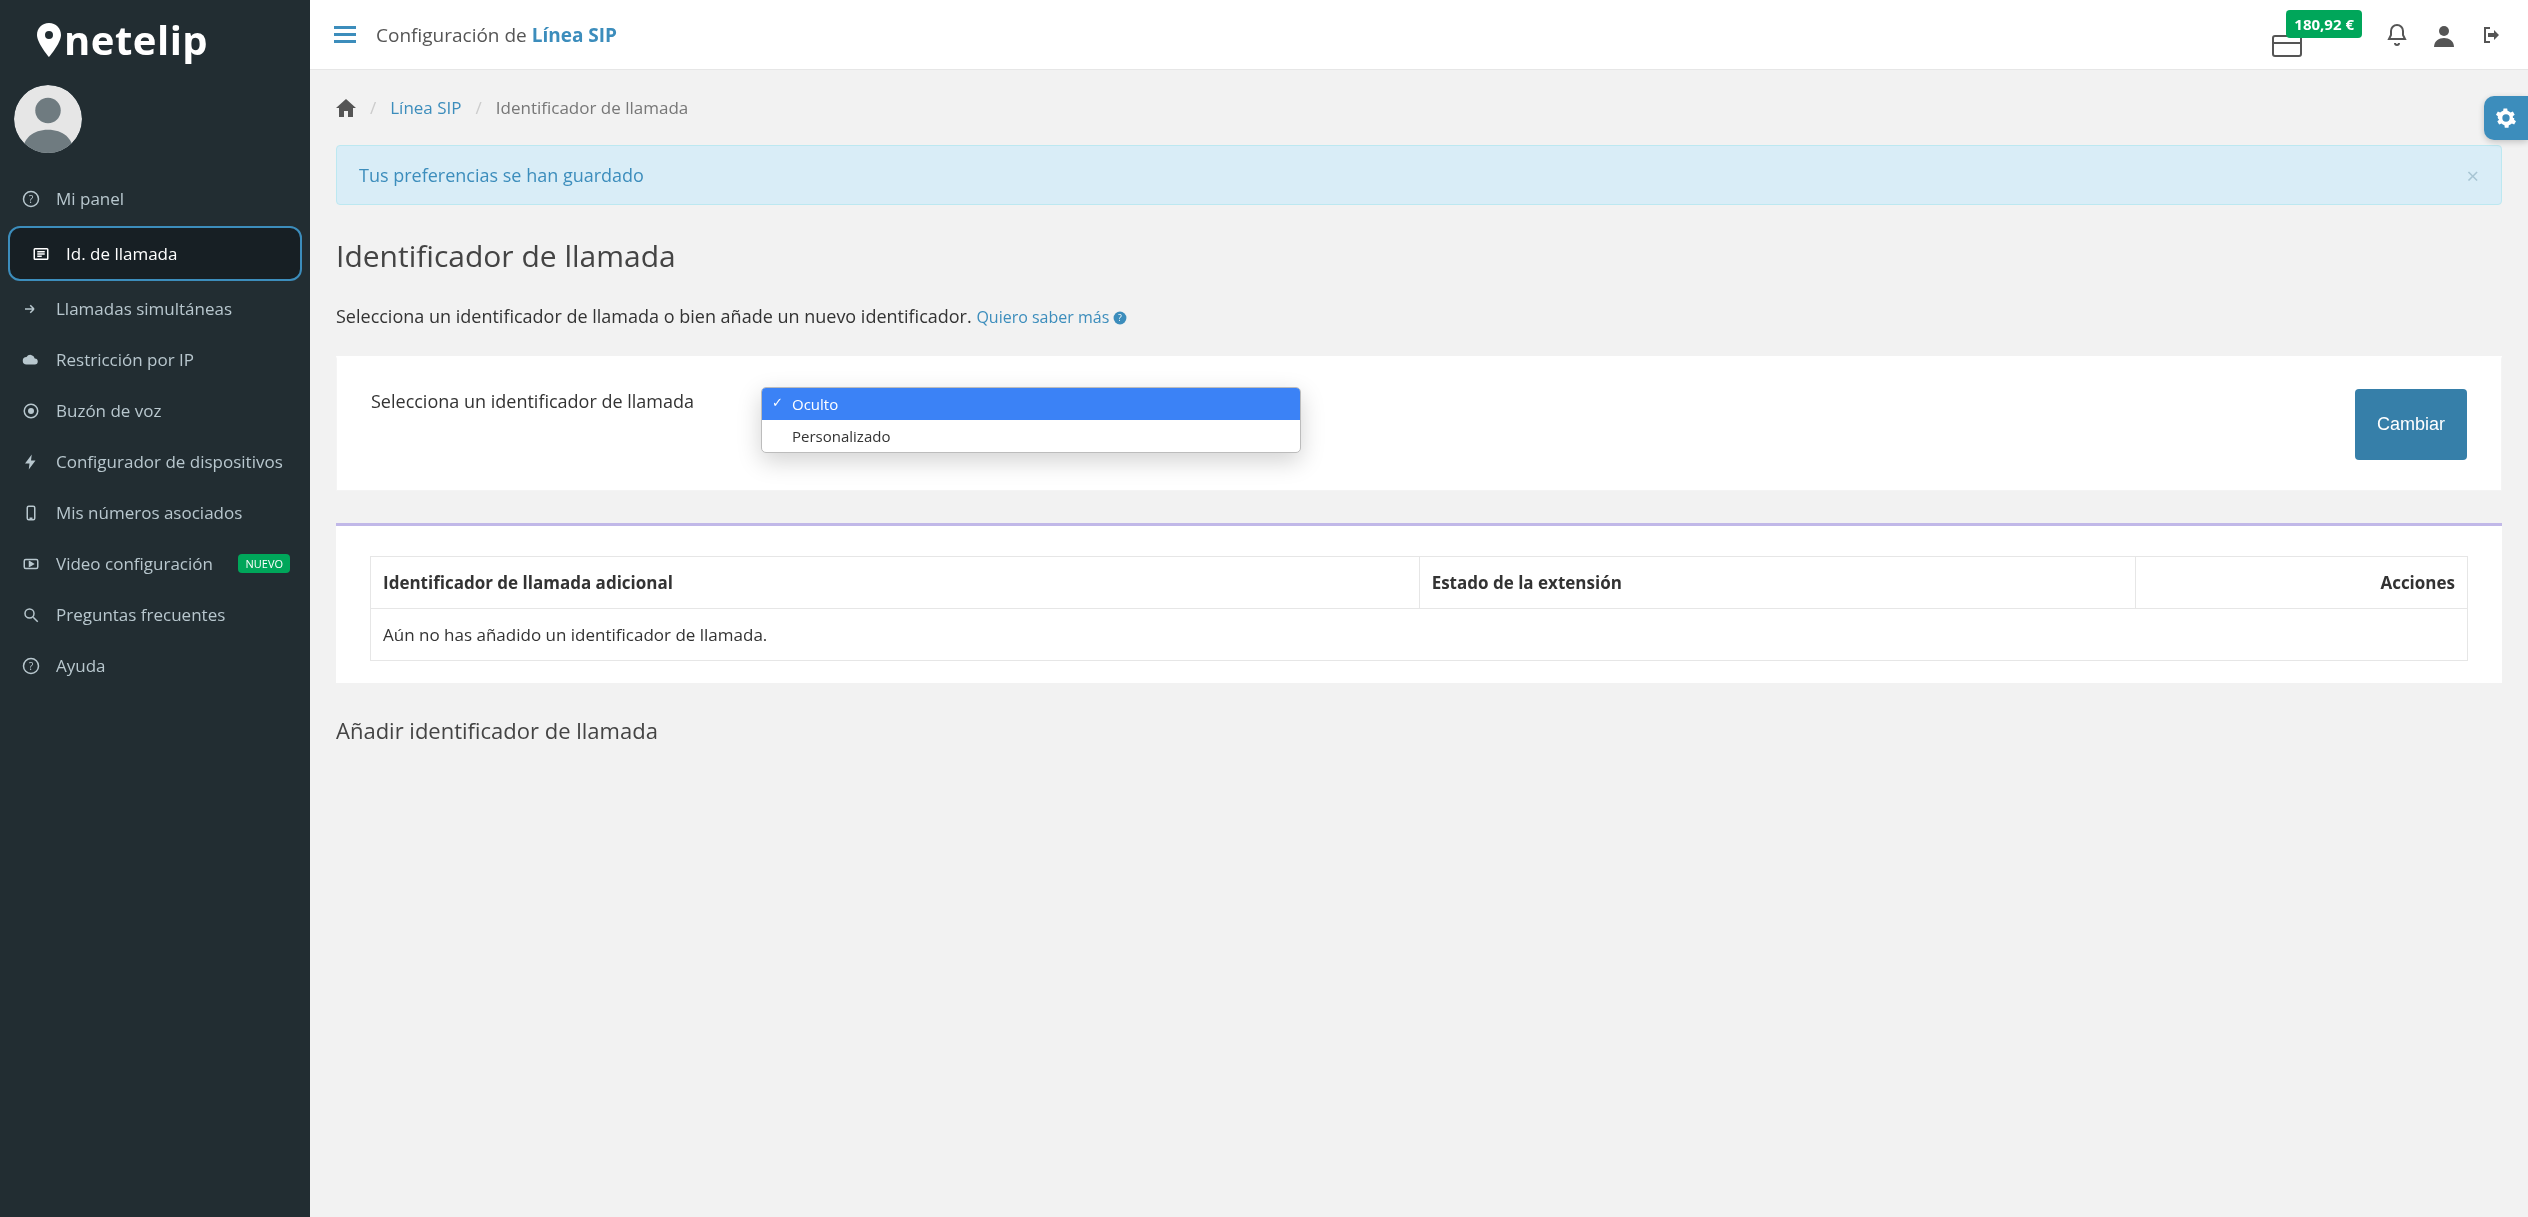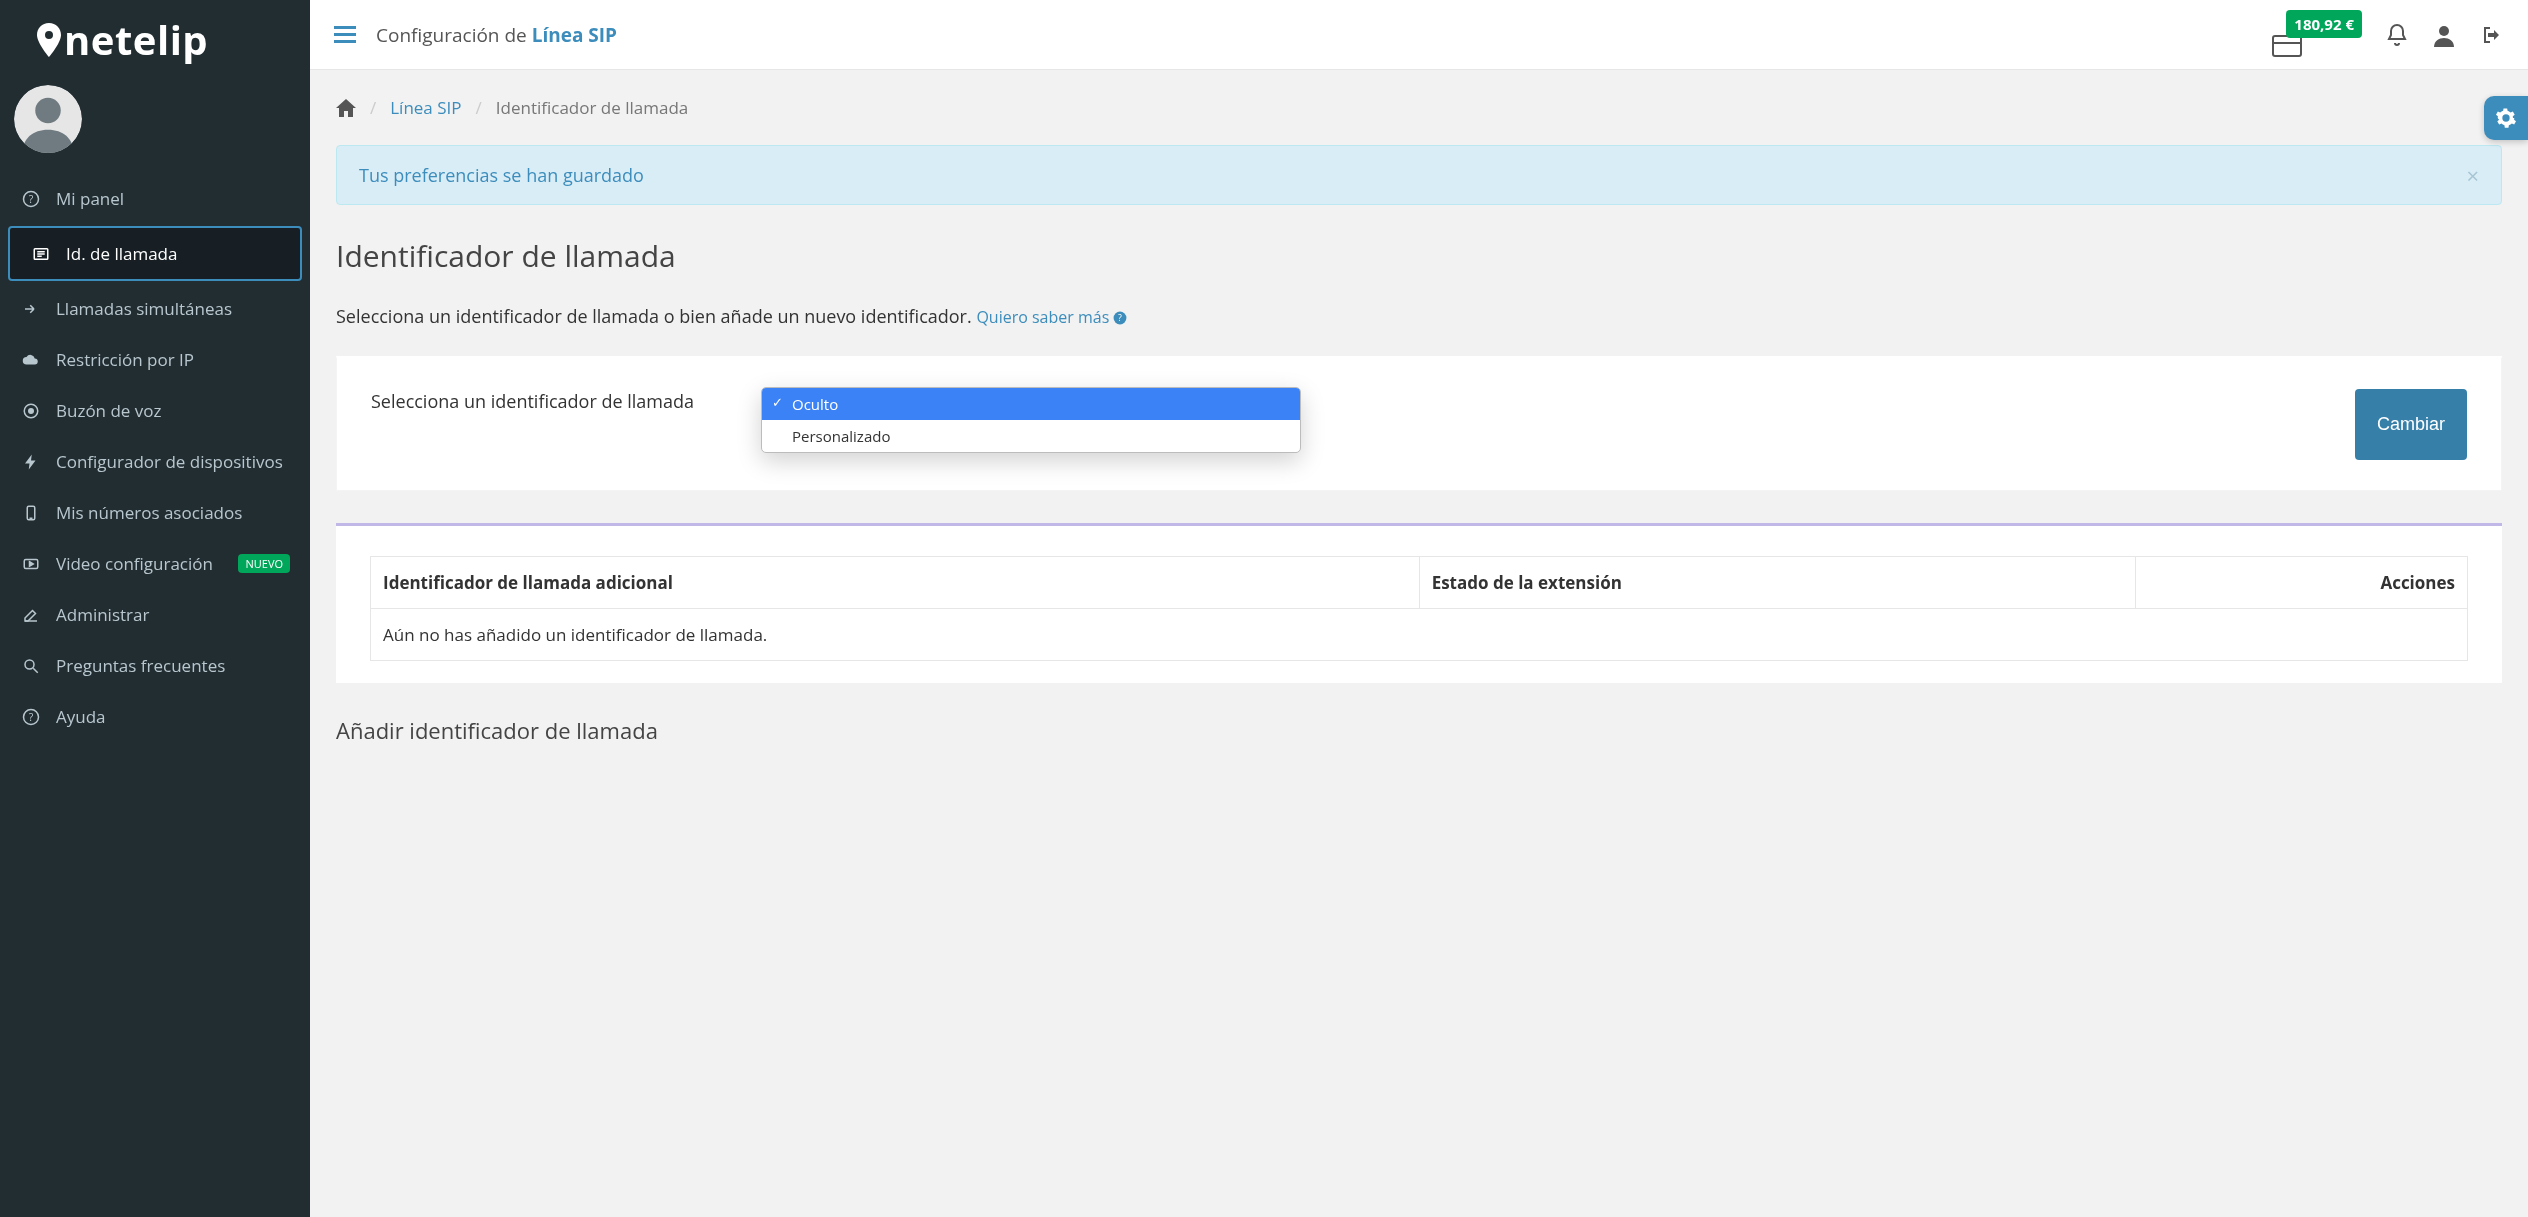--- a/index.html
+++ b/index.html
@@ -47,21 +47,21 @@
       cursor: pointer;
       font-size: 17px;
       gap: 14px;
     }
     .menu li .icon { width: 22px; color: #b8c7ce; display:flex; align-items:center; justify-content:center; }
     .menu li.active {
       background: #171f24;
       color: #fff;
       border: 2px solid #3c8dbc;
       margin: 2px 8px;
-      border-radius: 4px;
+      border-radius: 12px;
     }
     .menu li.active .icon { color: #fff; }
     .badge-new {
       background: #00a65a;
       color: #fff;
       font-size: 11px;
       font-weight: 400;
       padding: 2px 7px;
       border-radius: 4px;
       margin-left: auto;
@@ -301,29 +301,20 @@
             <rect x="3" y="6" width="18" height="12" rx="2"></rect>
             <path fill="currentColor" d="M10 9l5 3-5 3z"></path>
           </svg>
         </span>
       <span>Video configuración</span>
       <span class="badge-new">NUEVO</span>
     </li>
     <li>
       <span class="icon">
           <svg width="18" height="18" viewBox="0 0 24 24" fill="none" stroke="currentColor" stroke-width="2">
-            <path d="M4 16l10-10 4 4-10 10H4v-4z"></path>
-            <path d="M4 20h16"></path>
-          </svg>
-        </span>
-      <span>Administrar</span>
-    </li>
-    <li>
-      <span class="icon">
-          <svg width="18" height="18" viewBox="0 0 24 24" fill="none" stroke="currentColor" stroke-width="2">
             <circle cx="10" cy="10" r="6"></circle>
             <line x1="15" y1="15" x2="21" y2="21"></line>
           </svg>
         </span>
       <span>Preguntas frecuentes</span>
     </li>
     <li>
       <span class="icon">
           <svg width="18" height="18" viewBox="0 0 24 24" fill="currentColor">
             <circle cx="12" cy="12" r="10" fill="none" stroke="currentColor" stroke-width="2"></circle>

